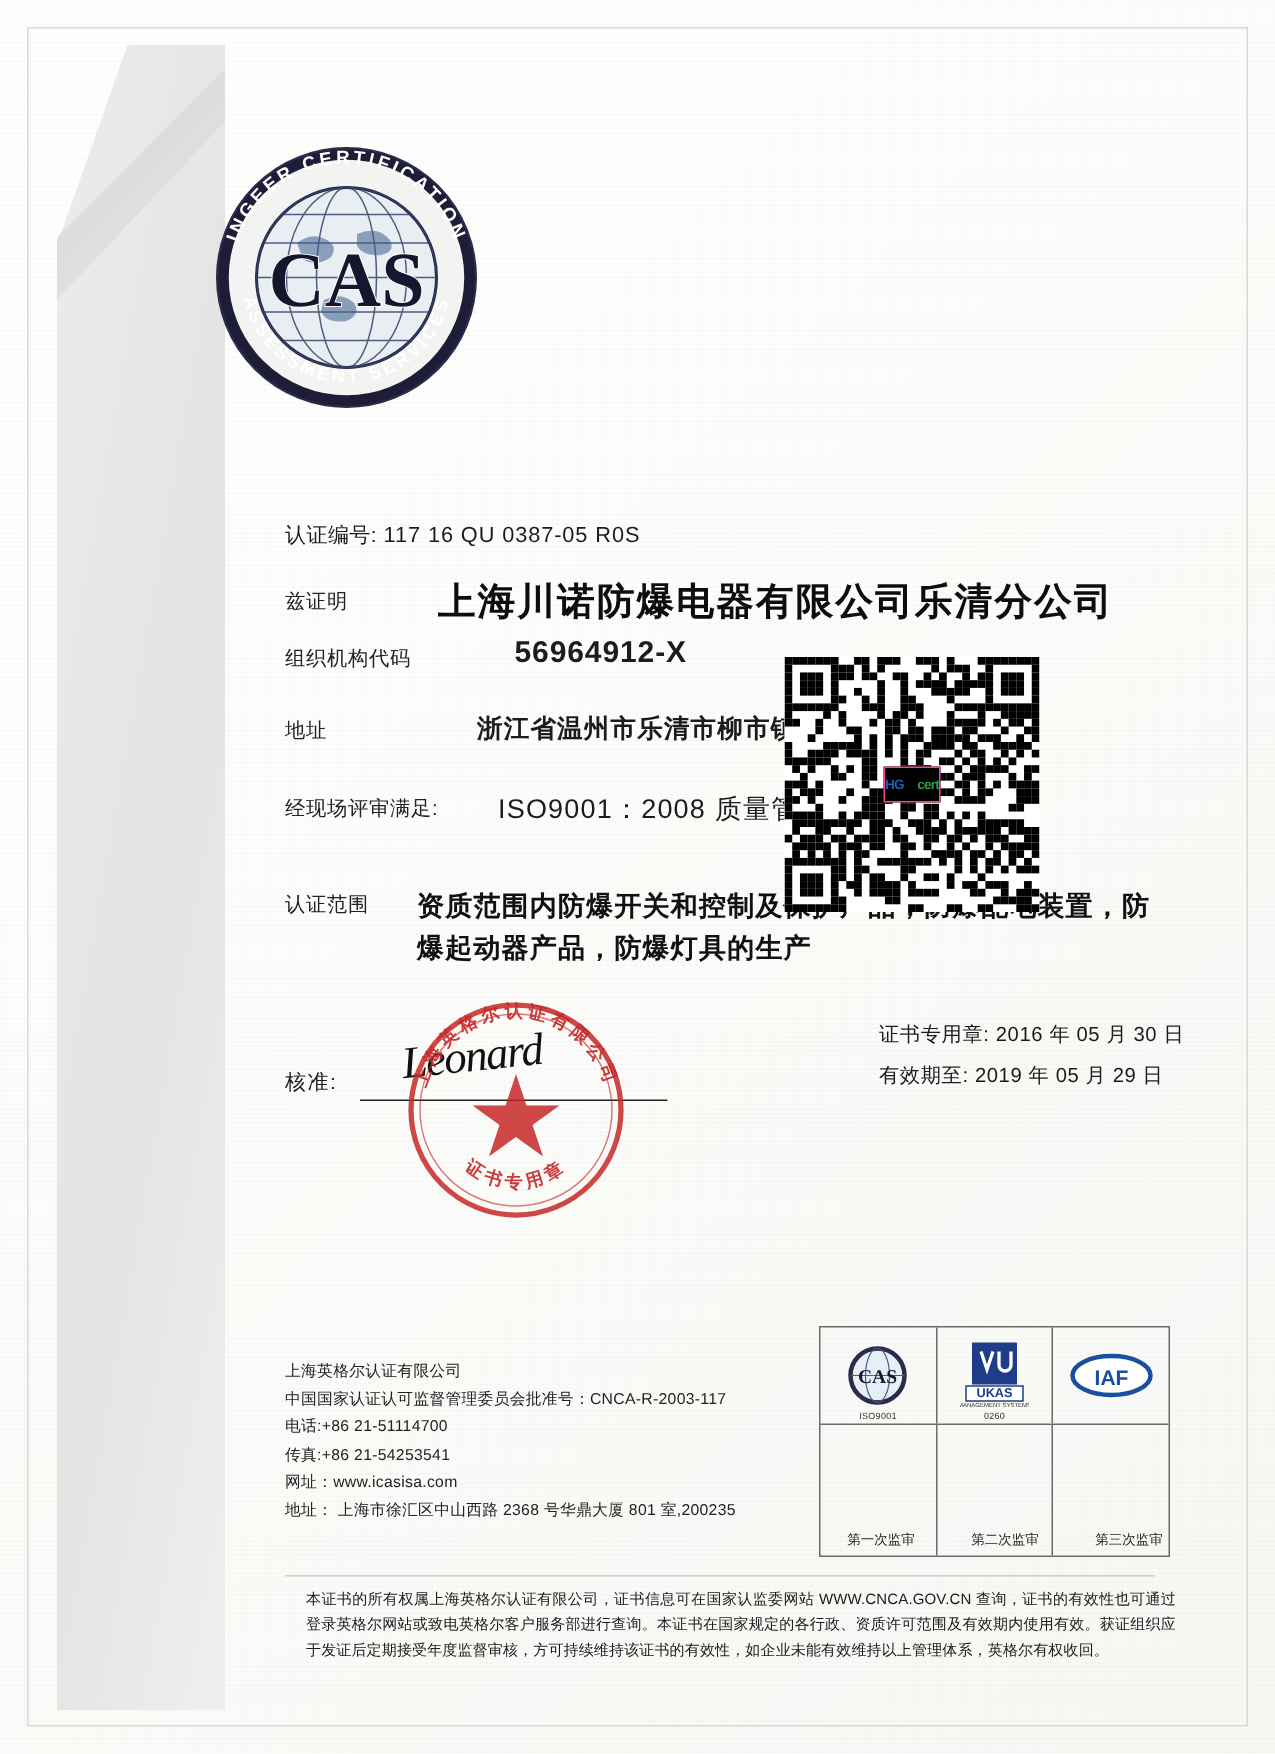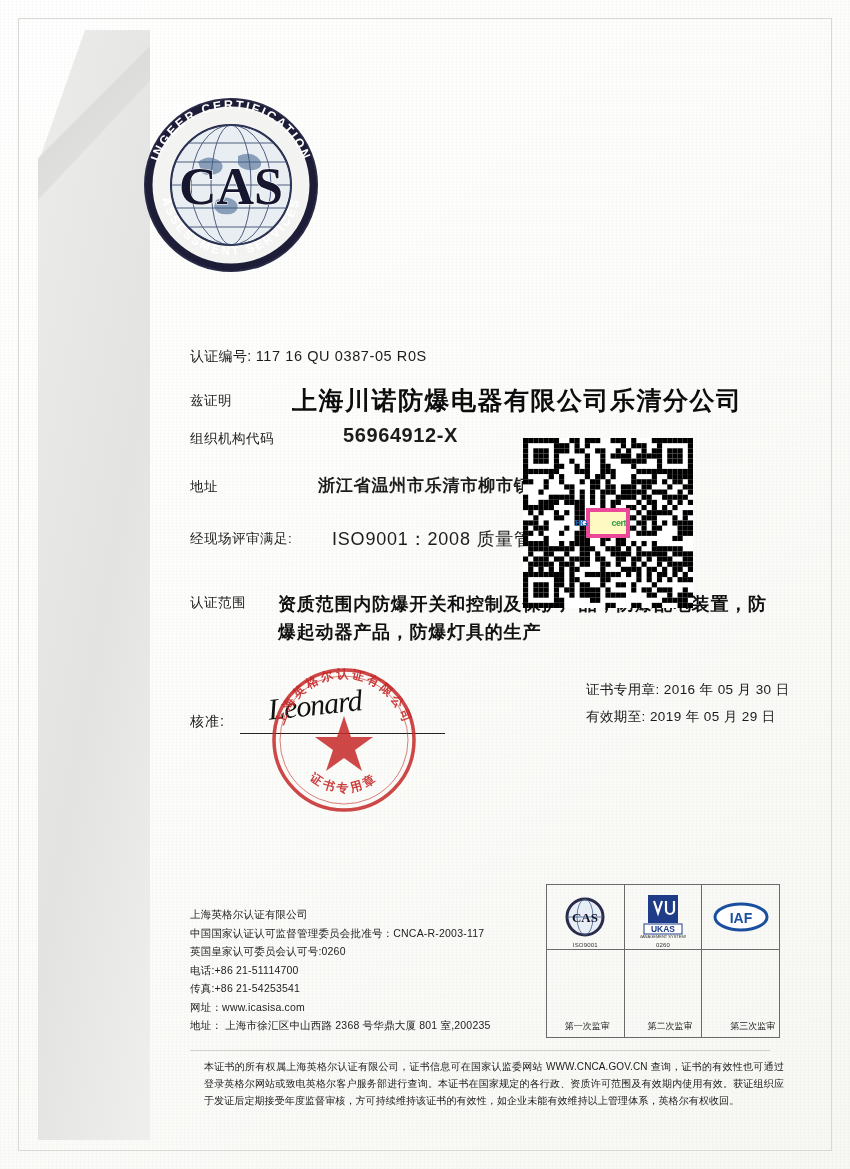--- a/index.html
+++ b/index.html
@@ -197,31 +197,31 @@
     height: 170px;
     position: relative;
   }
   .qr-logo {
     position: absolute;
     left: 50%;
     top: 50%;
     transform: translate(-50%, -50%);
     width: 36px;
     height: 22px;
-    background: #fef9c3;
-    border: 4px solid #ec4899;
+    background: #000000;
+    border: 1px solid #ec4899;
     display: flex;
     align-items: center;
-    justify-content: flex-end;
+    justify-content: space-between;
     font-size: 9px;
     font-weight: bold;
     color: #1a63b5;
     letter-spacing: -0.5px;
   }
-  .qr-logo .g { color: #2f9e44; padding-left: 24px; }
+  .qr-logo .g { color: #2f9e44; }
 
   
   .approve-label {
     position: absolute;
     left: 190px;
     top: 713px;
     font-size: 14px;
     letter-spacing: 1px;
   }
   .approve-line {
@@ -1043,21 +1043,20 @@
     </div>
     <div>
       <span>有效期至:</span>
       <span>2019 年 05 月 29 日</span>
     </div>
   </div>
 
   <div class="footer-left">
     <div>上海英格尔认证有限公司</div>
     <div>中国国家认证认可监督管理委员会批准号：CNCA-R-2003-117</div>
-    <div>英国皇家认可委员会认可号:0260</div>
     <div>电话:+86 21-51114700</div>
     <div>传真:+86 21-54253541</div>
     <div>网址：www.icasisa.com</div>
     <div>地址： 上海市徐汇区中山西路 2368 号华鼎大厦 801 室,200235</div>
   </div>
 
   <div class="marks">
     <div class="marks-top">
       <div class="cell">
         <svg width="44" height="44" viewBox="0 0 44 44" aria-hidden="true">

